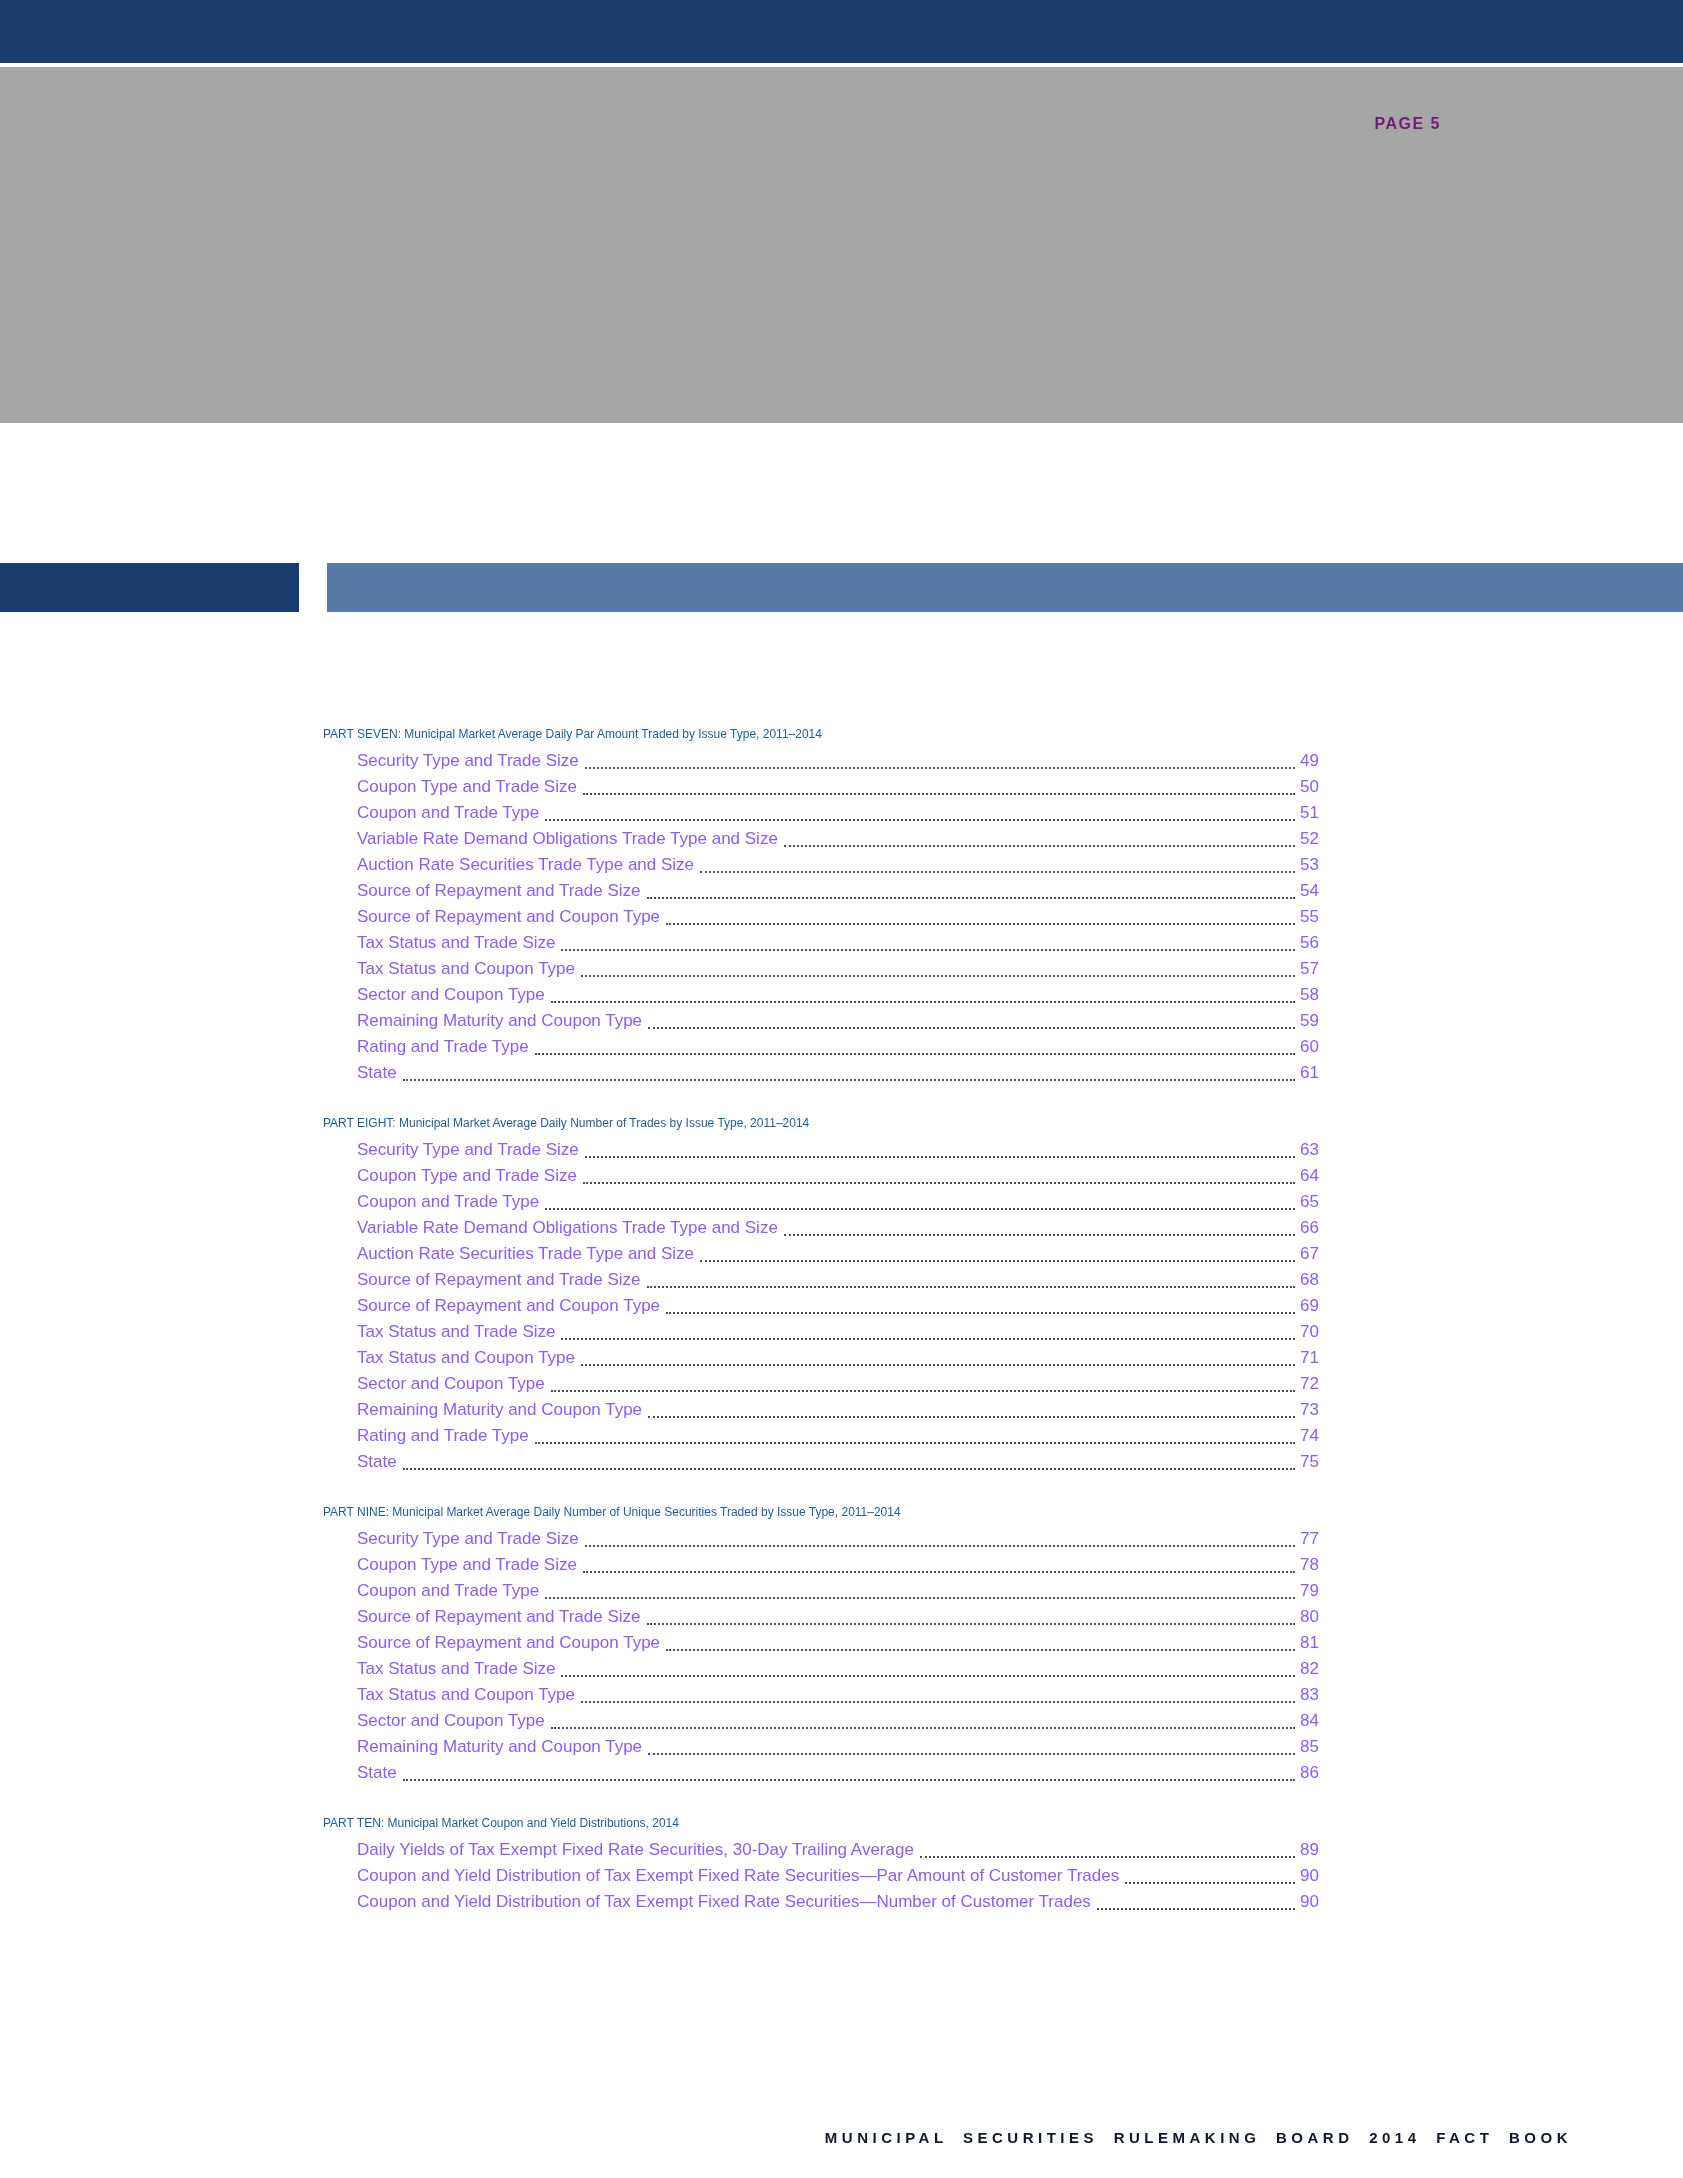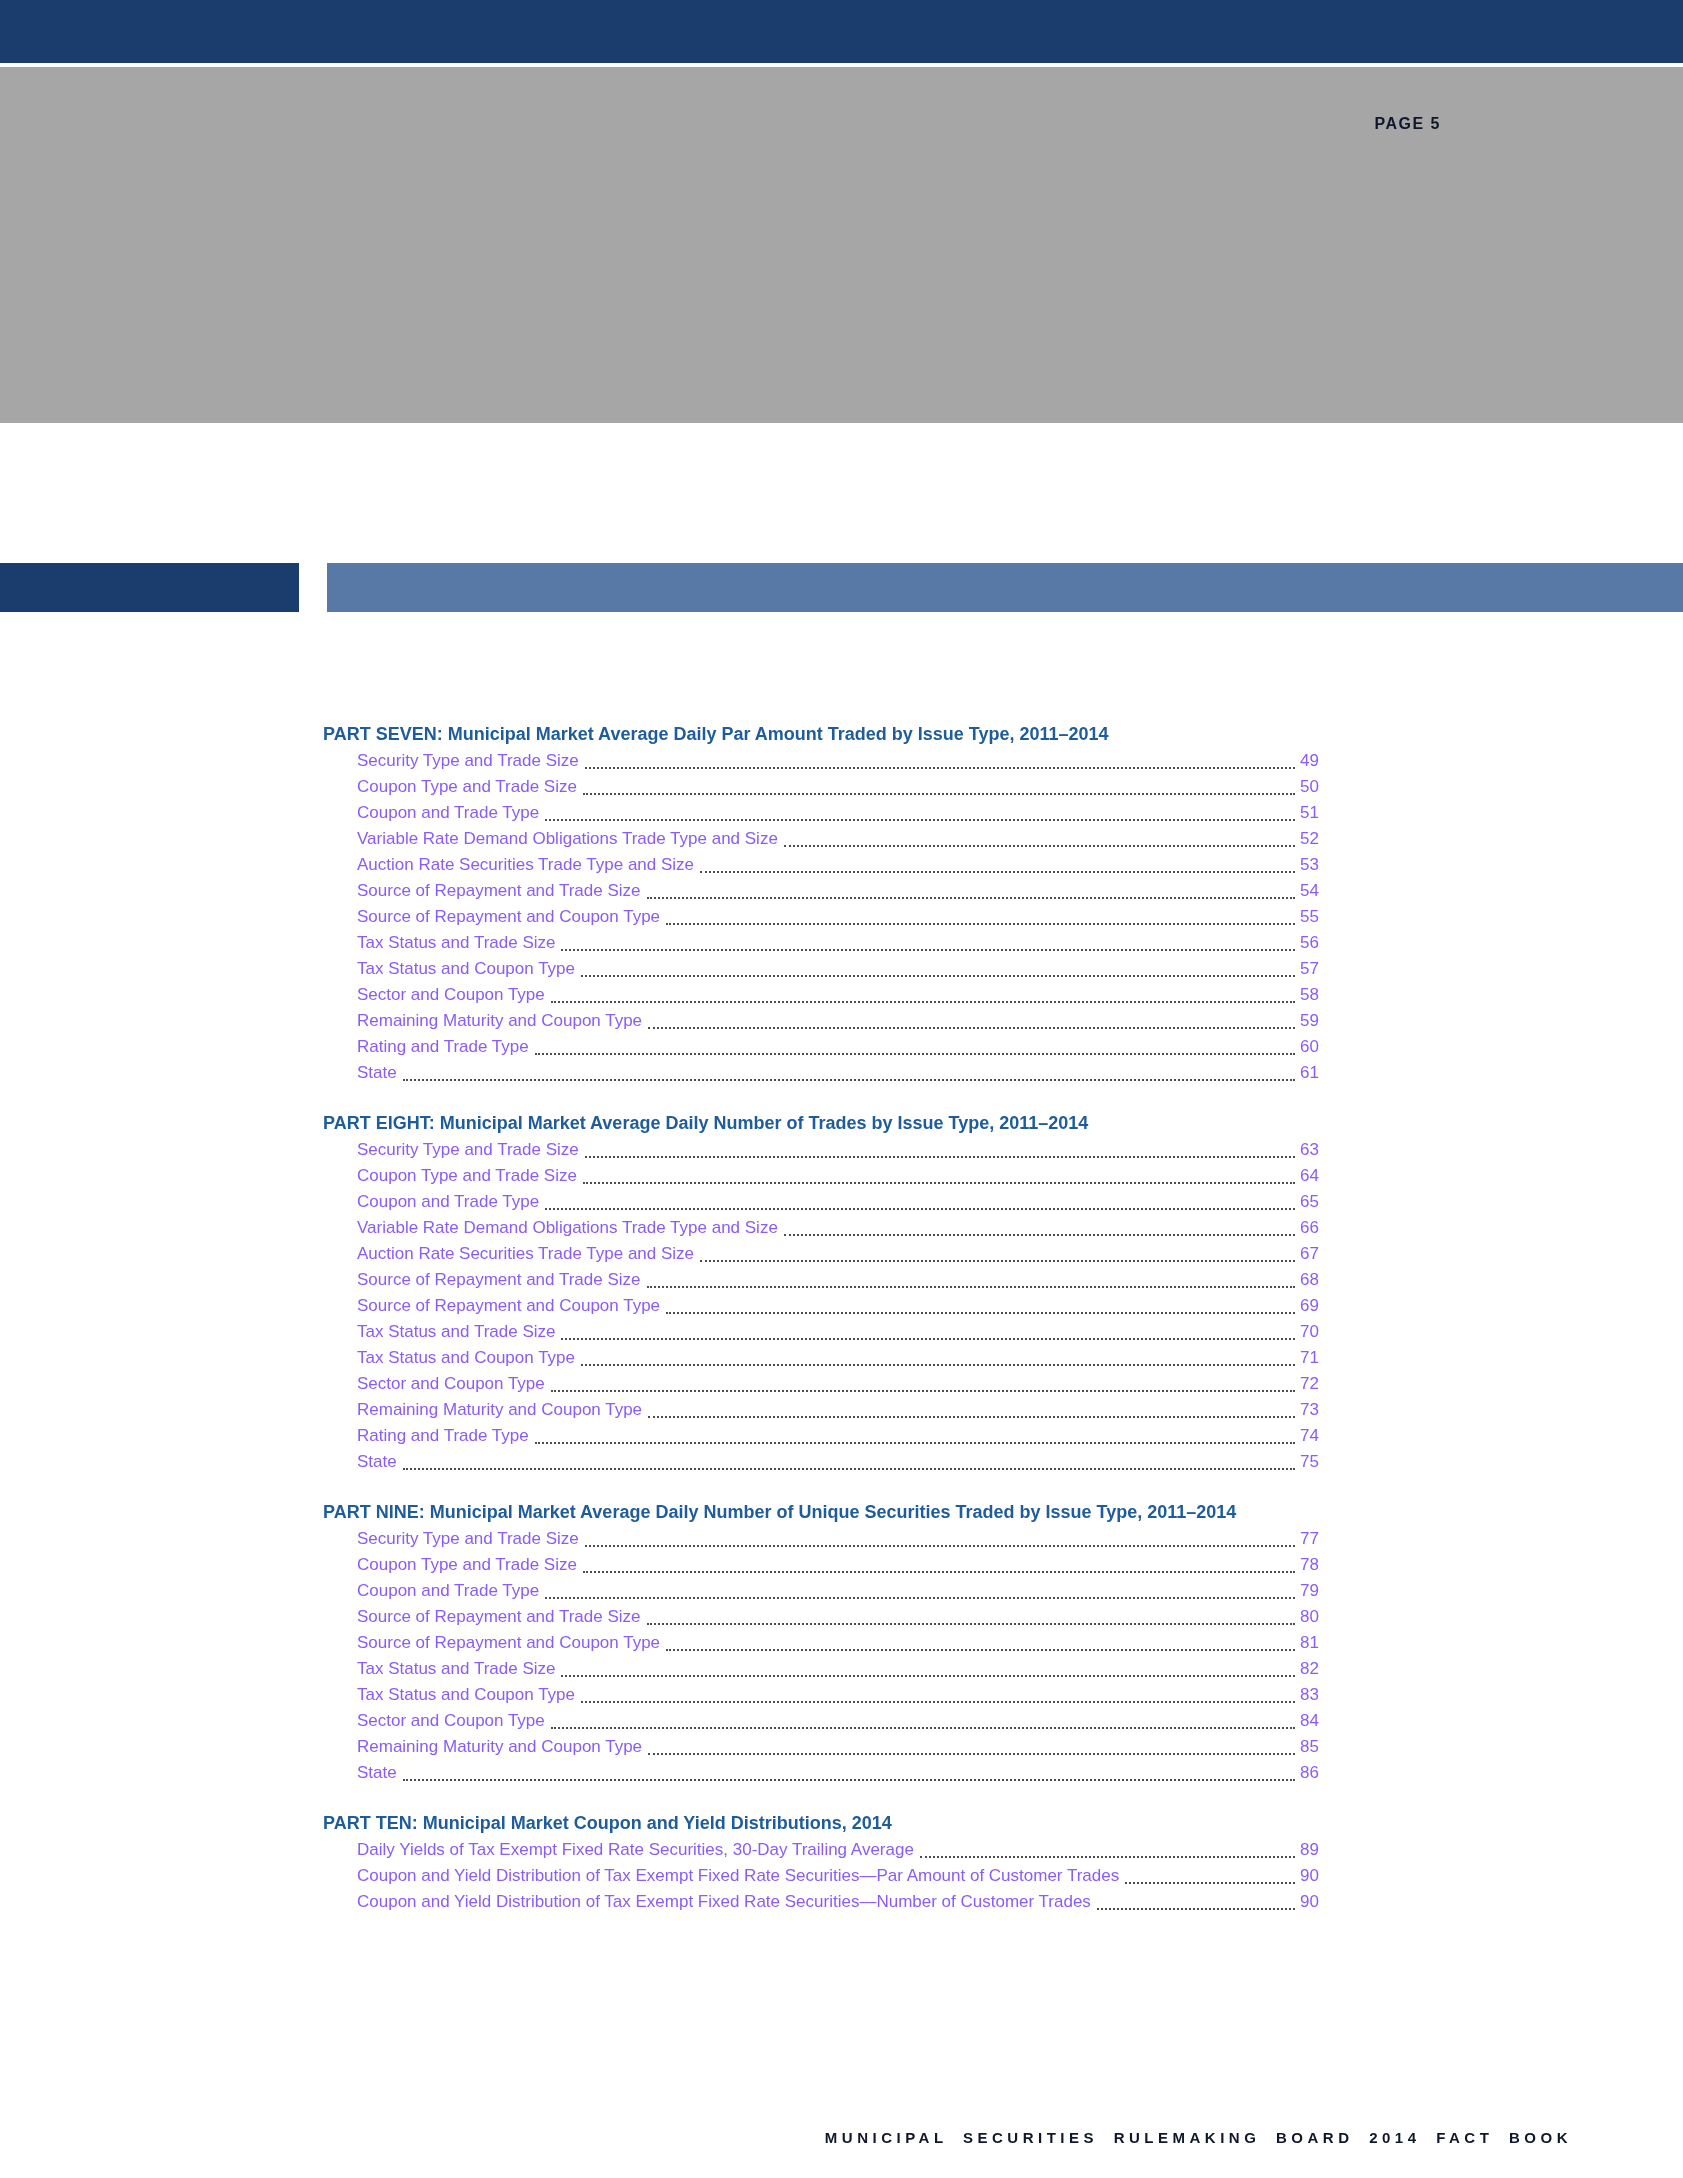--- a/index.html
+++ b/index.html
@@ -23,21 +23,21 @@
     position: absolute;
     top: 67px; left: 0;
     width: 1683px; height: 356px;
     background: #a6a6a6;
   }
 
   .page-label {
     position: absolute;
     top: 48px;
     right: 242px;
-    color: #0f172a;
+    color: #701a75;
     font-size: 16px;
     font-weight: bold;
     letter-spacing: 1.5px;
   }
 
   .divider-row {
     position: absolute;
     top: 563px; left: 0;
     width: 1683px; height: 49px;
   }
@@ -58,22 +58,22 @@
     position: absolute;
     top: 721px;
     left: 323px;
     width: 996px;
   }
 
   .toc-section { margin-bottom: 24px; }
 
   .toc-title {
     color: #1e5c9b;
-    font-size: 18px;
-    font-weight: bold;
+    font-size: 12px;
+    font-weight: normal;
     line-height: 26px;
     margin-bottom: 1px;
   }
 
   .toc-item {
     display: flex;
     align-items: flex-end;
     padding-left: 34px;
     font-size: 17px;
     line-height: 26px;

